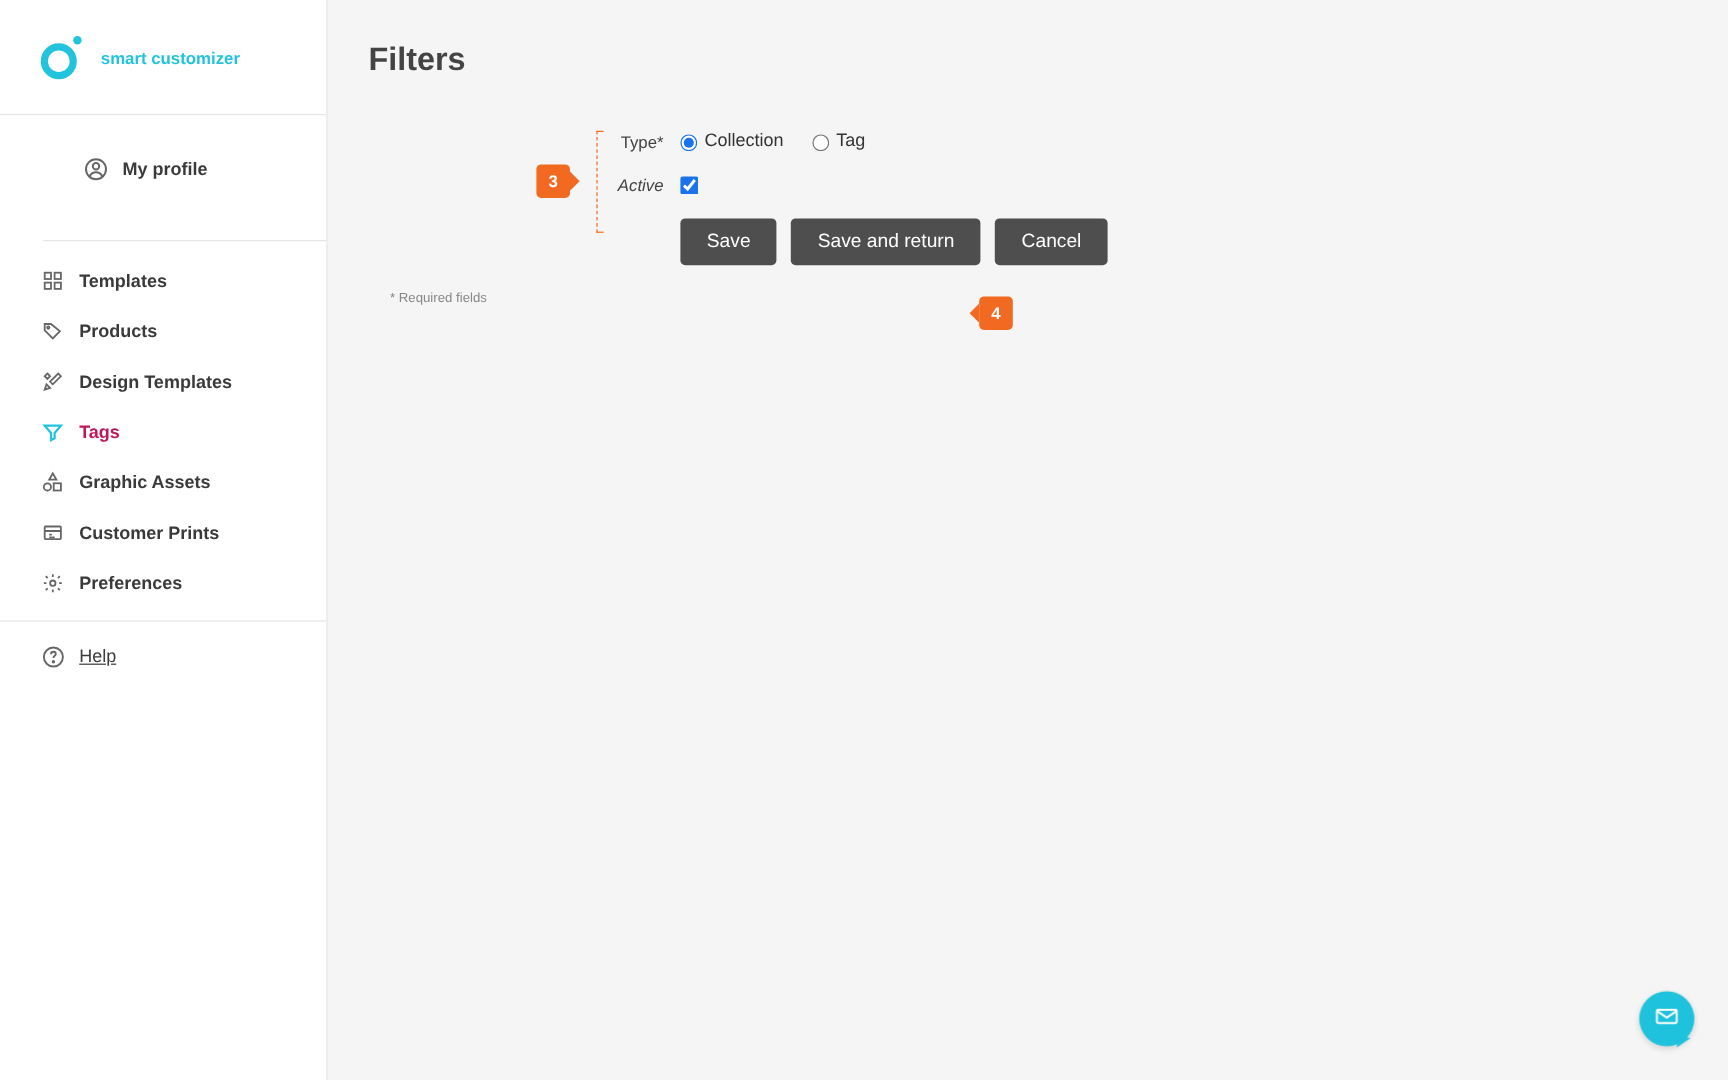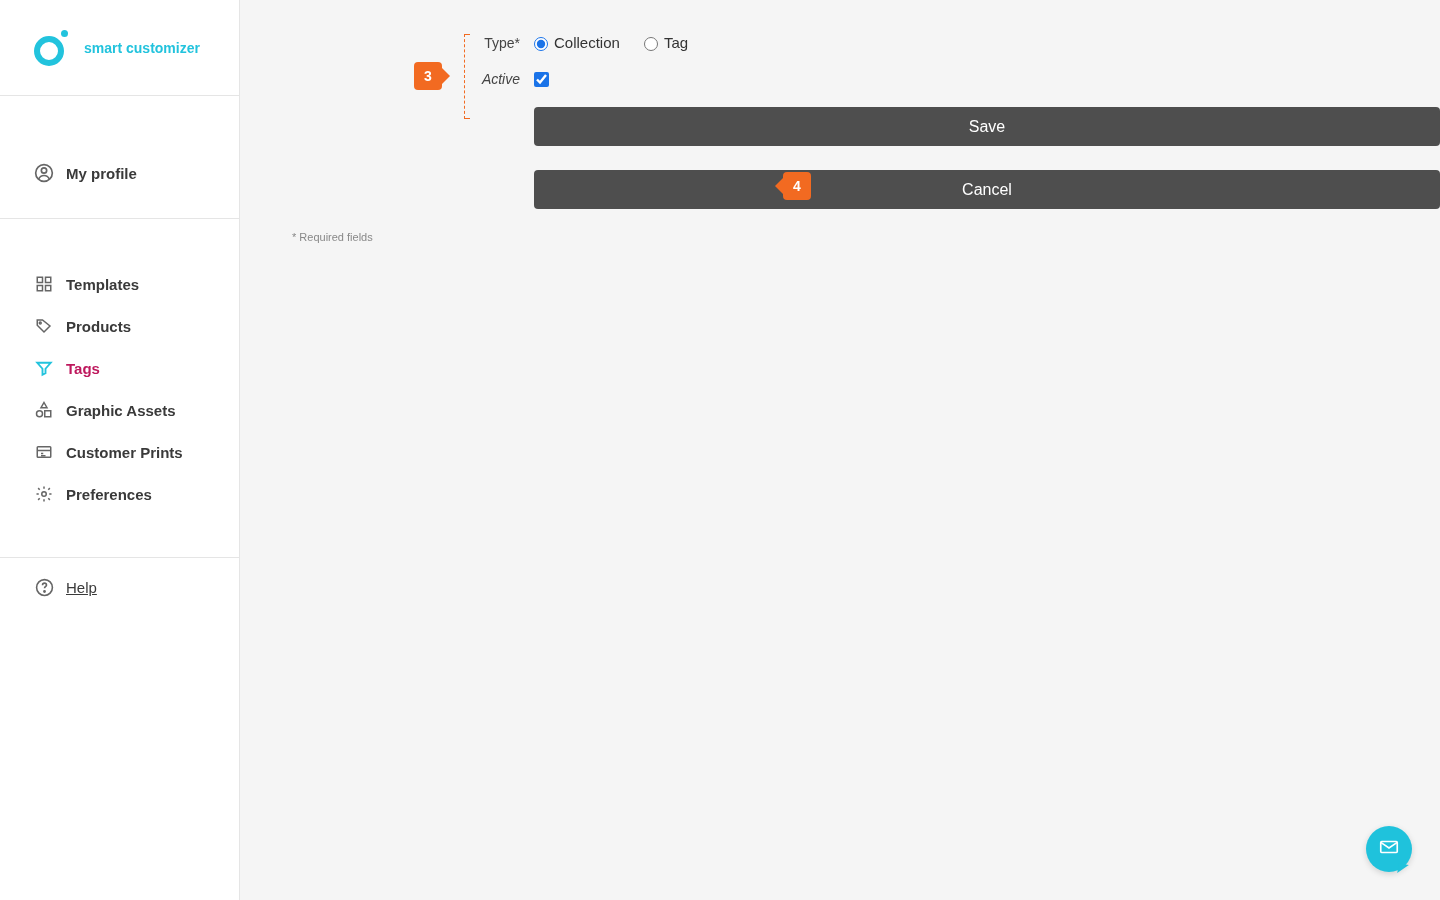--- a/index.html
+++ b/index.html
@@ -1,27 +1,26 @@
 <!DOCTYPE html>
 <html><head>
 <meta charset="utf-8">
 <style>
   * { box-sizing: border-box; margin: 0; padding: 0; }
   html, body { height: 100%; font-family: -apple-system, BlinkMacSystemFont, "Segoe UI", Arial, sans-serif; }
   body { display: flex; background: #f5f5f5; color: #333; overflow: hidden; }
 
   
   .sidebar {
-    width: 240px;
+    width: 273px;
     background: #fff;
     border-right: 1px solid #e5e5e5;
     display: flex;
     flex-direction: column;
     flex-shrink: 0;
-    gap: 32px;
   }
   .logo-block {
     height: 96px;
     display: flex;
     align-items: center;
     padding-left: 34px;
     border-bottom: 1px solid #e5e5e5;
   }
   .logo-circle {
     width: 36px; height: 36px; position: relative; margin-right: 14px;
@@ -31,21 +30,22 @@
     position: absolute; bottom: 0; left: 0;
   }
   .logo-circle .dot {
     width: 7px; height: 7px; background: #22c3dd; border-radius: 50%;
     position: absolute; top: 0; right: 2px;
   }
   .logo-text { color: #22c3dd; font-weight: 600; font-size: 14px; }
 
   .profile-block {
     border-bottom: 1px solid #e5e5e5;
-    padding: 24px 0 24px 0;
+    padding: 24px 0 38px 0;
+    margin-left: 36px;
   }
   .nav-list { padding-top: 12px; }
   .nav-item {
     display: flex; align-items: center;
     padding: 11px 0 11px 34px;
     font-size: 15px; font-weight: 600; color: #3a3a3a; cursor: pointer;
   }
   .nav-item.active { color: #be185d; }
   .nav-icon { width: 20px; height: 20px; margin-right: 12px; display:flex; align-items:center; justify-content:center; color:#666; }
   .nav-item.active .nav-icon { color: #22c3dd; }
@@ -118,21 +118,21 @@
   .text-input {
     width: 384px; height: 37px; border: 1px solid #999; border-radius: 4px;
     padding: 0 12px; font-size: 14px; color: #333; background: #fff;
   }
   .radio-group { display: flex; align-items: center; gap: 24px; font-size: 15px; color:#333; }
   .radio-group label { display: flex; align-items: flex-end; gap: 6px; cursor: pointer; }
   input[type=radio] { width: 14px; height: 14px; accent-color: #1a73e8; }
   input[type=checkbox] { width: 15px; height: 15px; accent-color: #1a73e8; }
 
   .button-row {
-    display: flex; gap: 24px; margin-left: 260px; margin-top: 6px; flex-direction: column;
+    display: flex; gap: 12px; margin-left: 260px; margin-top: 6px;
   }
   .btn {
     background: #4e4e4e; color: #fff; border: none; border-radius: 4px;
     padding: 0 22px; height: 39px; font-size: 16px; cursor: pointer;
   }
 
   .required-note {
     font-size: 11px; color: #888; margin-top: 22px; margin-left: 18px;
   }
 
@@ -191,20 +191,28 @@
     </div>
     <div class="nav-item">
       <span class="nav-icon">
         <svg width="18" height="18" viewBox="0 0 24 24" fill="none" stroke="currentColor" stroke-width="2">
           <path d="M20 12l-8 8-9-9V4h7l10 8z"></path>
             <circle cx="7" cy="8" r="1.3"></circle>
         </svg>
       </span>
       <span>Products</span>
     </div>
+    <div class="nav-item">
+      <span class="nav-icon">
+        <svg width="18" height="18" viewBox="0 0 24 24" fill="none" stroke="currentColor" stroke-width="2">
+          <path d="M6 3l3 3-3 3-3-3zM21 6l-9 9-3-3 9-9zM3 21l6-2-4-4z"></path>
+        </svg>
+      </span>
+      <span>Design Templates</span>
+    </div>
     <div class="nav-item active">
       <span class="nav-icon">
         <svg width="18" height="18" viewBox="0 0 24 24" fill="none" stroke="currentColor" stroke-width="2.5">
           <path d="M3 5h18l-7 8v6l-4 2v-8z"></path>
         </svg>
       </span>
       <span>Tags</span>
     </div>
     <div class="nav-item">
       <span class="nav-icon">
@@ -244,20 +252,21 @@
           <path d="M9.5 9a2.5 2.5 0 115 0c0 1.5-2.5 2-2.5 4"></path>
             <circle cx="12" cy="17" r="0.8" fill="currentColor"></circle>
         </svg>
       </span>
       <span>Help</span>
     </div>
   </div>
 </aside>
 
 <main class="main">
+  <h1 class="page-title">Filters</h1>
 
   <div class="form-area">
 
     <div class="callout-bracket"></div>
     <div class="callout-badge callout-3">3</div>
     <div class="callout-badge callout-4">4</div>
 
 
     <div class="form-row">
       <label class="form-label">Type*</label>
@@ -273,20 +282,21 @@
       </div>
     </div>
 
     <div class="form-row">
       <label class="form-label italic">Active</label>
       <input type="checkbox" checked="" style="">
     </div>
 
     <div class="button-row">
       <button class="btn">Save</button>
+      <button class="btn">Save and return</button>
       <button class="btn">Cancel</button>
     </div>
 
     <div class="required-note">* Required fields</div>
   </div>
 </main>
 
 <div class="chat-fab">
   <span>
     <svg width="22" height="22" viewBox="0 0 24 24" fill="none" stroke="#fff" stroke-width="1.8">

